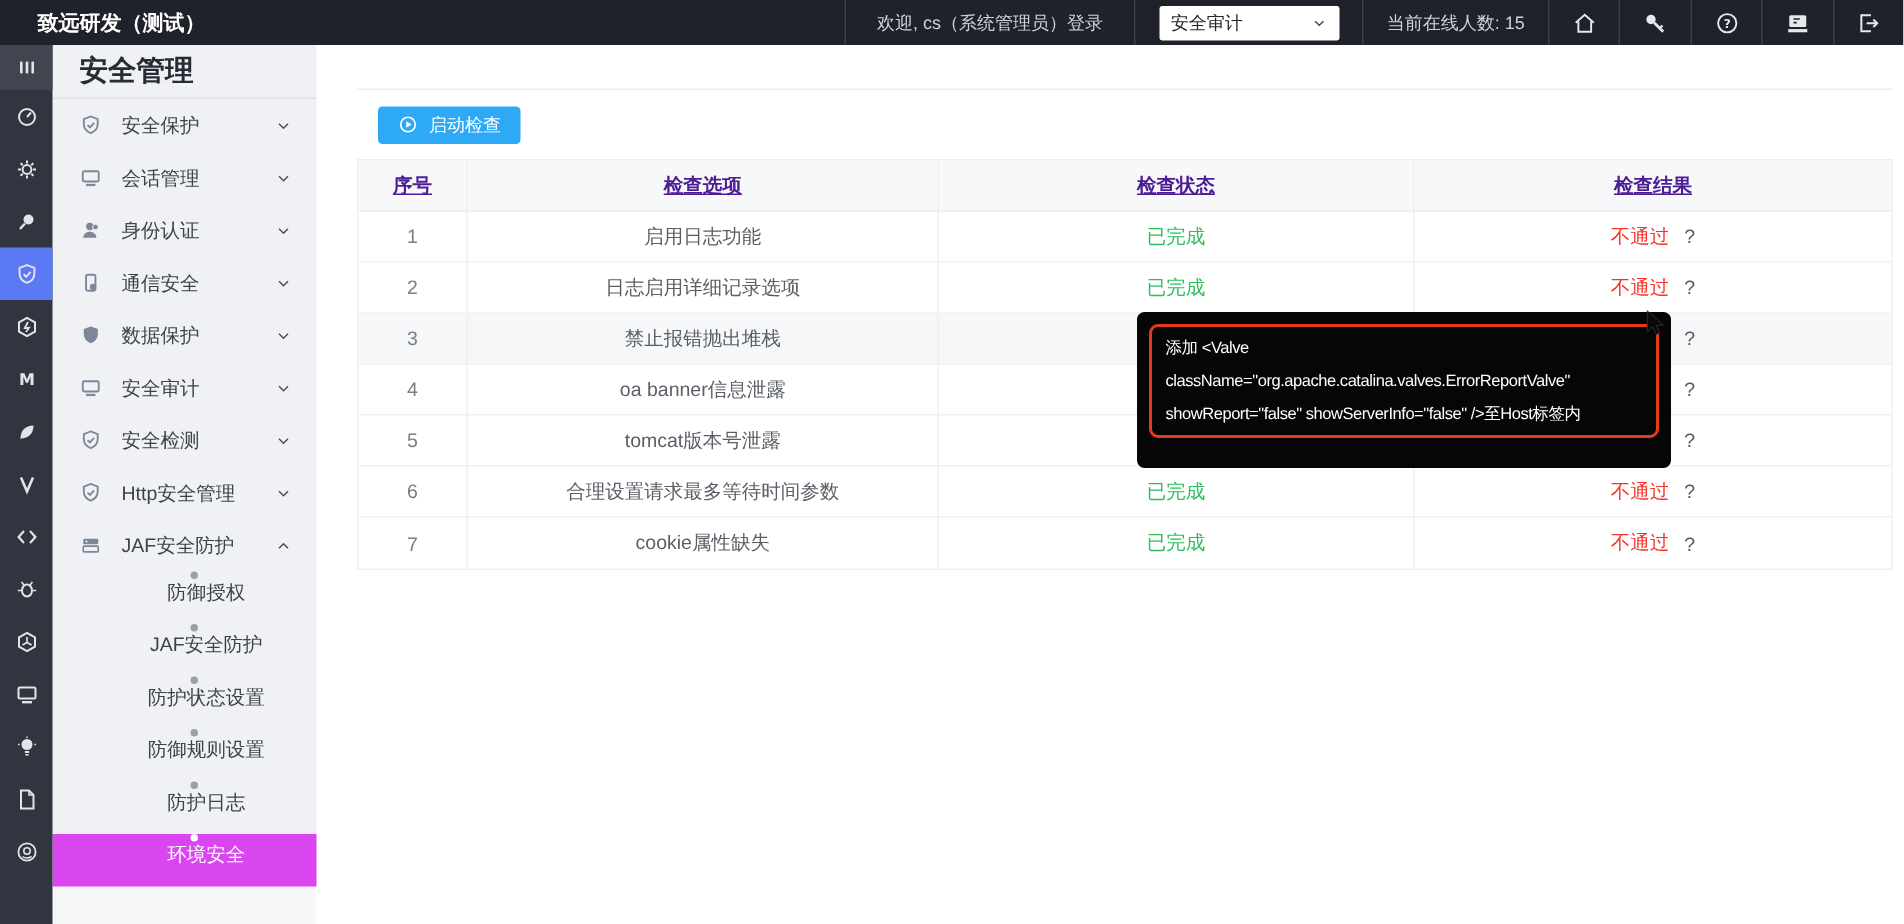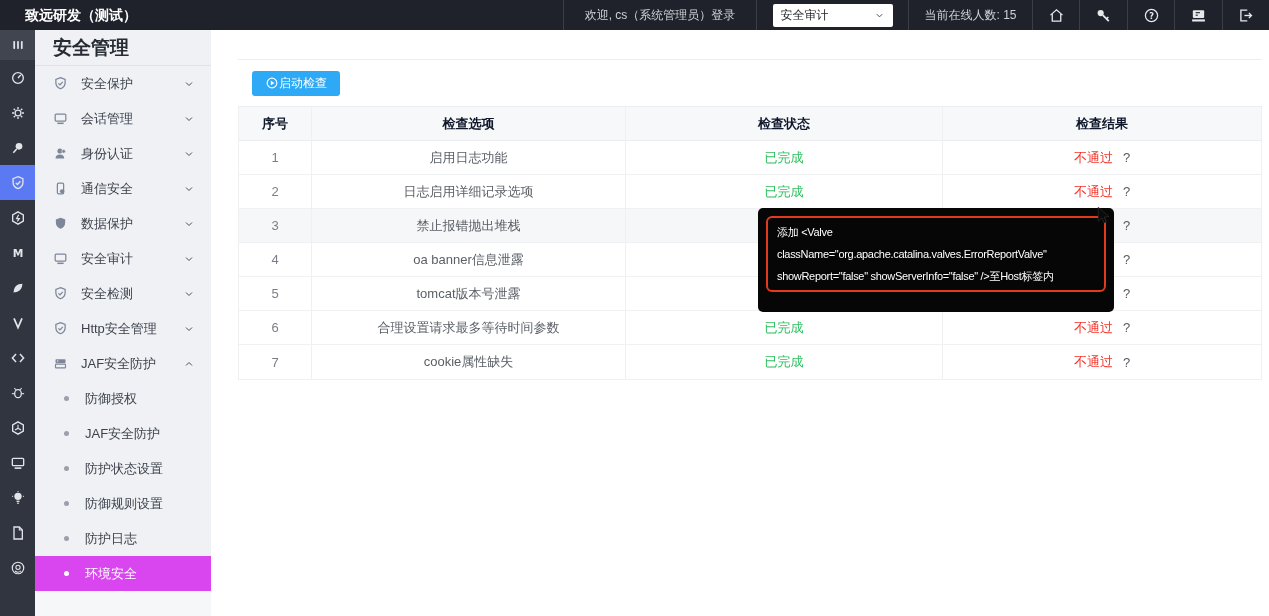--- a/index.html
+++ b/index.html
@@ -33,37 +33,37 @@
   .sidebar { position:absolute; top:30px; bottom:0; left:35px; width:176px; background:#f6f7f9; z-index:8; }
   .sb-block { background:#eff1f4; }
   .sb-title { height:36px; line-height:36px; padding-left:18px; font-size:19px; font-weight:bold;
     color:#272b33; border-bottom:1px solid #e0e2e7; }
   .sb-item { height:35px; display:flex; align-items:center; padding:0 16px 0 18px;
     font-size:13px; color:#3d424c; cursor:pointer; }
   .sb-item .mi { width:15px; height:15px; margin-right:13px; color:#7d8799; flex:none; }
   .sb-item .lbl { flex:1; }
   .sb-item .chev { width:12px; height:12px; color:#4a4f58; }
   .sb-sub-item { height:35px; display:flex; align-items:center; padding-left:29px;
-    font-size:13px; color:#3d424c; cursor:pointer; }
+    font-size:13px; color:#3d424c; cursor:pointer;flex-direction:column; }
   .sb-sub-item .dot { width:5px; height:5px; border-radius:50%; background:#9aa0ab; margin-right:16px; }
   .sb-sub-item.selected { background:#d946ef; color:#fff; }
   .sb-sub-item.selected .dot { background:#fff; }
 
   
   .main { position:absolute; top:30px; left:211px; right:0; bottom:0; background:#fff; }
   .panel { position:absolute; left:27px; right:7px; top:29px; border-top:1px solid #eceef1; }
   .toolbar { height:46px; display:flex; align-items:center; padding-left:14px; }
-  .btn-start { display:inline-flex; align-items:center; background:#2ea9f6; color:#fff;
+  .btn-start { display:inline-flex; align-items:center; gap:7px; background:#2ea9f6; color:#fff;
     border:none; height:25px; padding:0 13px; font-size:12px; border-radius:3px; cursor:pointer;
     font-family:inherit; }
   .btn-start svg { width:14px; height:14px; }
 
   .table { border:1px solid #eef0f2; border-top:1px solid #ebedf0; }
   .thead { display:flex; height:34px; background:#f7f8fa; border-bottom:1px solid #ebedf0;
-    font-size:13px; font-weight:bold; color:#0f172a; }
+    font-size:13px; font-weight:bold; color:#4c1d95;text-decoration:underline; }
   .tr { display:flex; height:34px; border-bottom:1px solid #f0f1f3; font-size:13px; color:#5a5f66; }
   .tr:last-child { border-bottom:none; }
   .tr.hovered { background:#f6f7f8; }
   .td, .th { display:flex; align-items:center; justify-content:center; }
   .c-no { width:73px; border-right:1px solid #eef0f2; }
   .c-opt { width:314px; border-right:1px solid #eef0f2; }
   .c-status { flex:1; border-right:1px solid #eef0f2; }
   .c-result { width:318px; }
   .td.c-no { color:#7a7f86; }
   .status-ok { color:#2cbf5e; }

